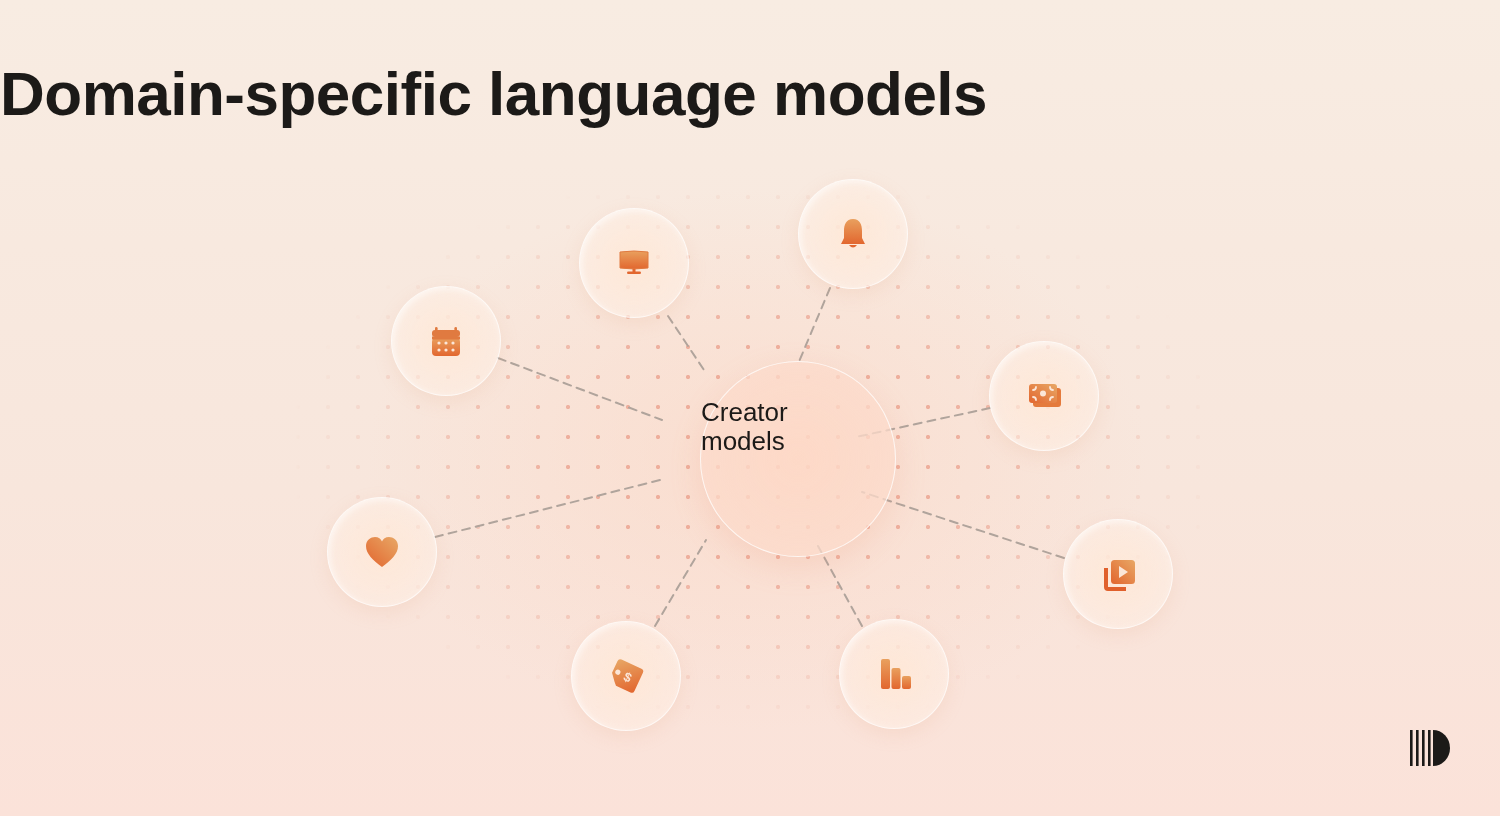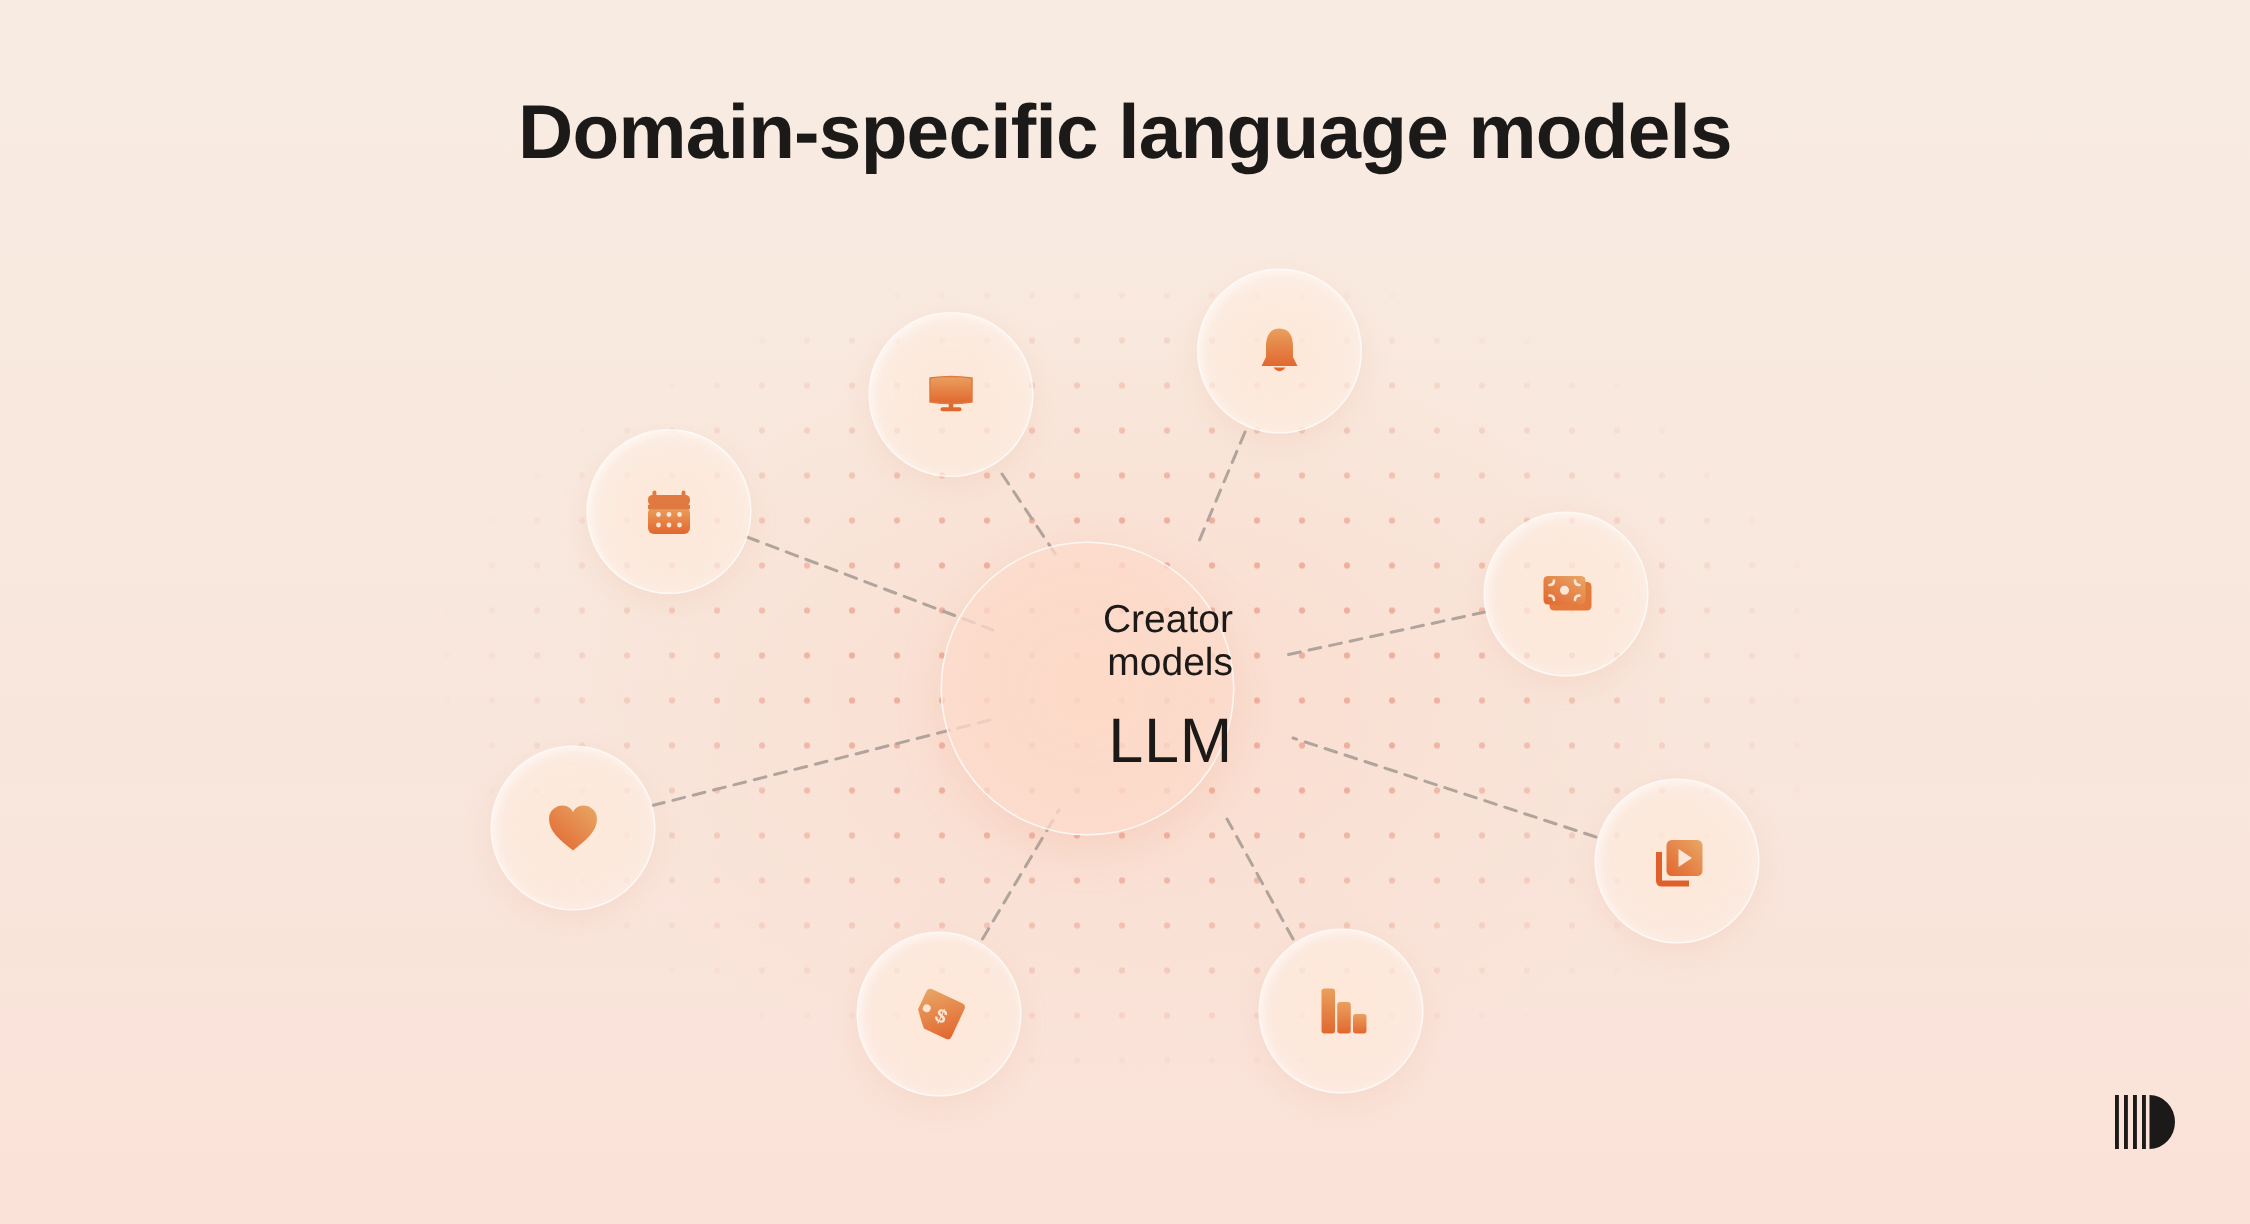--- a/index.html
+++ b/index.html
@@ -14,38 +14,38 @@
   }
   .dots {
     position:absolute; left:0; top:0; width:1500px; height:816px;
     background-image: radial-gradient(circle at 2px 2px, rgba(232,150,130,0.75) 1.8px, transparent 2.4px);
     background-size:30px 30px;
     background-position: 26px 15px;
     -webkit-mask-image: radial-gradient(ellipse 470px 280px at 757px 450px, rgba(0,0,0,0.9) 40%, rgba(0,0,0,0) 100%);
     mask-image: radial-gradient(ellipse 470px 280px at 757px 450px, rgba(0,0,0,0.9) 40%, rgba(0,0,0,0) 100%);
   }
   .title {
-    position:absolute; left:0; right:0; top:58px; text-align:center;
-    font-size:51px; font-weight:bold; color:#1c1a18; letter-spacing:-0.5px;
+    position:absolute; left:0; right:0; top:58px; 
+    font-size:62px; font-weight:bold; color:#1c1a18; letter-spacing:-0.5px;
   }
   svg.links { position:absolute; left:0; top:0; }
   .node {
     position:absolute; width:108px; height:108px; border-radius:50%;
     background: radial-gradient(circle at 50% 50%, rgba(255,232,214,0.85) 0%, rgba(255,238,226,0.55) 60%, rgba(255,244,236,0.35) 100%);
     border:1.5px solid rgba(255,255,255,0.7);
     box-shadow: 0 6px 18px rgba(235,170,140,0.18), inset 2px 2px 6px rgba(255,255,255,0.6);
     display:flex; align-items:center; justify-content:center;
   }
   .node svg { width:40px; height:40px; }
   .center-node {
-    position:absolute; left:627px; top:361px; width:194px; height:194px; border-radius:50%;
+    position:absolute; left:700px; top:361px; width:194px; height:194px; border-radius:50%;
     background: radial-gradient(circle at 50% 50%, rgba(253,216,198,0.9) 0%, rgba(252,218,202,0.75) 70%, rgba(253,228,214,0.6) 100%);
     border:1.5px solid rgba(255,255,255,0.75);
     box-shadow: 0 10px 30px rgba(240,160,130,0.22);
-    text-align:right;
+    text-align:left;
   }
   .center-sub {
     position:absolute; left:0; right:0; top:36px;
     font-size:26px; line-height:29px; color:#1c1a18; font-weight:normal;
   }
   .center-main {
     position:absolute; left:0; right:0; top:108px;
     font-size:42px; font-weight:normal; color:#1c1a18; letter-spacing:0.5px;
   }
   .logo { position:absolute; left:1408px; top:730px; width:42px; height:36px; }
@@ -158,21 +158,20 @@
   <svg viewBox="0 0 40 40">
     <path d="M20 35 C 11 28 4 22 4 14 C 4 8 9 5 13 5 C 16.5 5 19 7 20 9.5 C 21 7 23.5 5 27 5 C 31 5 36 8 36 14 C 36 22 29 28 20 35 Z" fill="url(#og2)"></path>
   </svg>
 </div>
 
 <div class="center-node">
   <div class="center-sub">
     <span>Creator</span><br>
     <span>models</span>
   </div>
-  <div class="center-main">LLM</div>
 </div>
 
 <svg class="logo" viewBox="0 0 42 36">
   <rect x="2" y="0" width="2.6" height="36" fill="#1c1a18"></rect>
   <rect x="8" y="0" width="2.6" height="36" fill="#1c1a18"></rect>
   <rect x="14" y="0" width="2.6" height="36" fill="#1c1a18"></rect>
   <rect x="20" y="0" width="2.6" height="36" fill="#1c1a18"></rect>
   <path d="M25 0 A 17 18 0 0 1 25 36 Z" fill="#1c1a18"></path>
 </svg>
 

